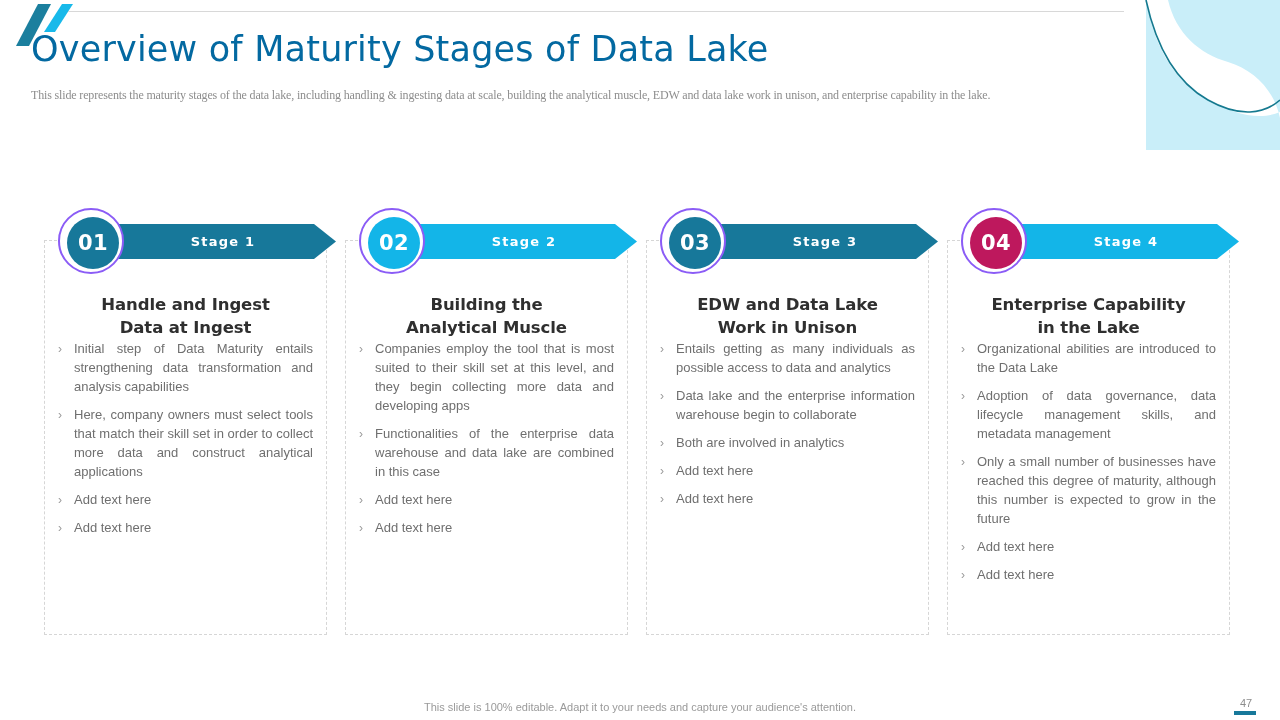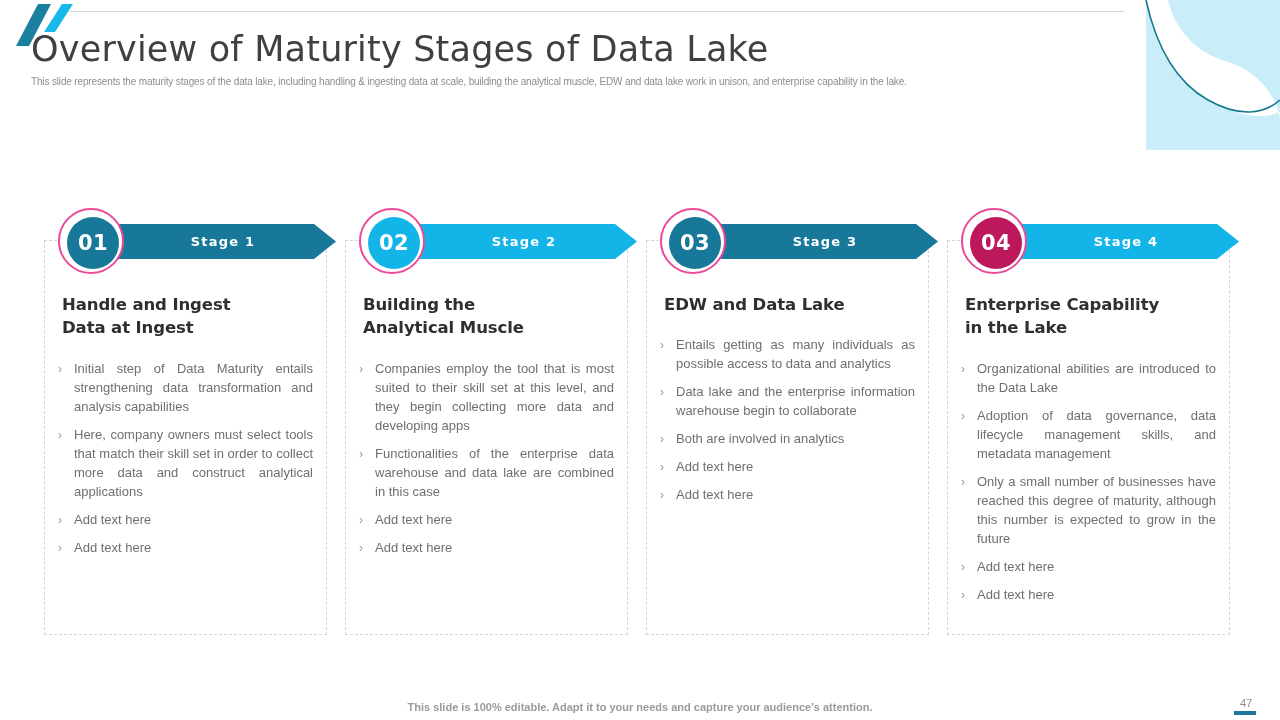--- a/index.html
+++ b/index.html
@@ -48,35 +48,35 @@
     height: 1px;
     background: #d8d8d8;
   }
 
   .page-title {
     position: absolute;
     left: 31px;
     top: 29px;
     font-size: 35px;
     font-weight: 400;
-    color: #404040;
+    color: #0369a1;
     letter-spacing: 0.2px;
     white-space: nowrap;
     font-family: "DejaVu Sans", sans-serif;
   }
 
   .page-subtitle {
     position: absolute;
     left: 31px;
-    top: 76px;
-    font-size: 10px;
+    top: 88px;
+    font-size: 12px;
     color: #8d8d8d;
     letter-spacing: -0.15px;
     white-space: nowrap;
-    font-family: Liberation Sans, sans-serif;
+    font-family: Liberation Serif, serif;
   }
 
   
   .cards {
     position: absolute;
     left: 44px;
     top: 240px;
     width: 1192px;
     display: flex;
     gap: 18px;
@@ -101,21 +101,21 @@
   }
 
   .badge-ring {
     position: absolute;
     left: 0;
     top: 0;
     width: 66px;
     height: 66px;
     border-radius: 50%;
     background: #ffffff;
-    border: 2px solid #ec4899;
+    border: 2px solid #8b5cf6;
     z-index: 3;
   }
 
   .badge {
     position: absolute;
     left: 7px;
     top: 7px;
     width: 52px;
     height: 52px;
     border-radius: 50%;
@@ -147,26 +147,26 @@
   .ribbon-label {
     color: #ffffff;
     font-size: 13px;
     font-weight: 700;
     letter-spacing: 1.2px;
     font-family: "DejaVu Sans", sans-serif;
     white-space: nowrap;
   }
 
   .card-title {
+    text-align: center;
     font-size: 16.5px;
     font-weight: 700;
     color: #2f2f2f;
     line-height: 1.42;
     letter-spacing: -0.1px;
-    margin-bottom: 20px;
     padding: 0 4px;
     font-family: "DejaVu Sans", sans-serif;
   }
 
   .bullets { list-style: none; }
 
   .bullet {
     display: flex;
     gap: 8px;
     margin-bottom: 9px;
@@ -189,21 +189,20 @@
   
   .footer-note {
     position: absolute;
     left: 0;
     right: 0;
     top: 701px;
     text-align: center;
     font-size: 11px;
     color: #9a9a9a;
     font-family: "Liberation Sans", sans-serif;
-    font-weight: bold;
   }
 
   .page-num-wrap {
     position: absolute;
     right: 22px;
     top: 697px;
     width: 24px;
     text-align: center;
   }
 
@@ -311,20 +310,21 @@
         <div class="card-head">
           <div class="ribbon" style="background: rgb(23, 120, 154);">
             <span class="ribbon-label">Stage  3</span>
           </div>
           <div class="badge-ring">
             <div class="badge" style="background: rgb(23, 120, 154);">03</div>
           </div>
         </div>
         <div class="card-title">
           <div>EDW and Data Lake</div>
+          <div>Work in Unison</div>
         </div>
         <ul class="bullets">
           <li class="bullet">
             <span class="bullet-mark">›</span>
             <span class="bullet-text">Entails getting as many individuals as possible access to data and analytics</span>
           </li>
           <li class="bullet">
             <span class="bullet-mark">›</span>
             <span class="bullet-text">Data lake and the enterprise information warehouse begin to collaborate</span>
           </li>

